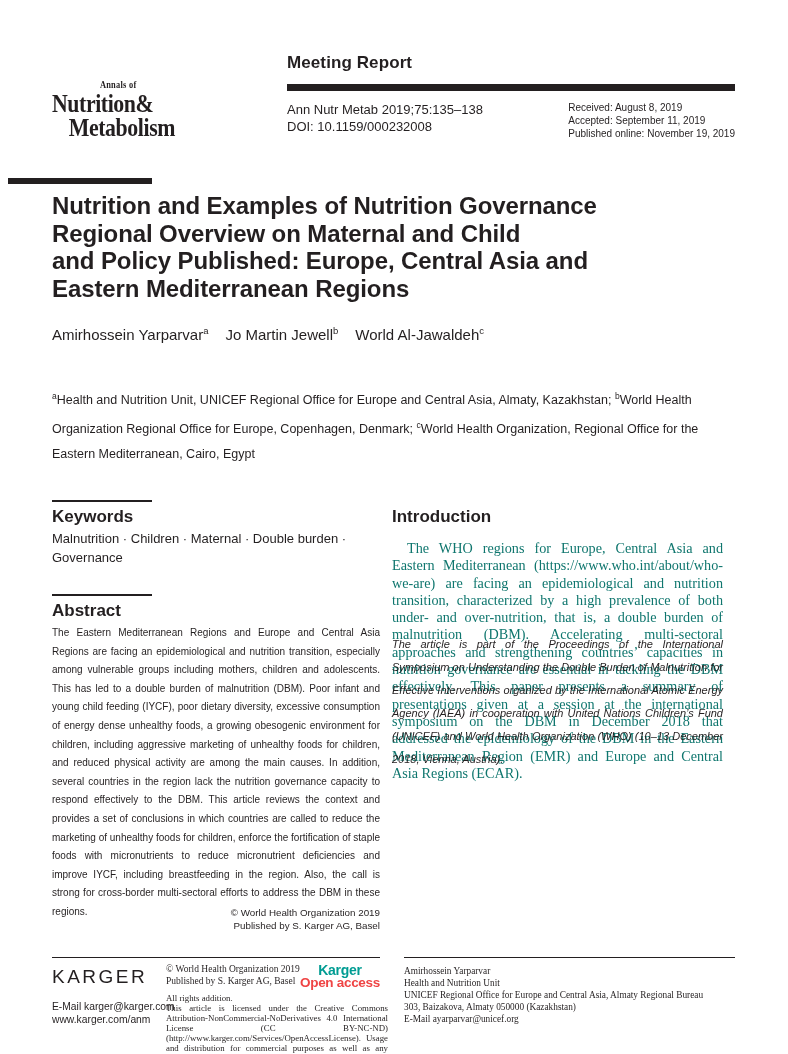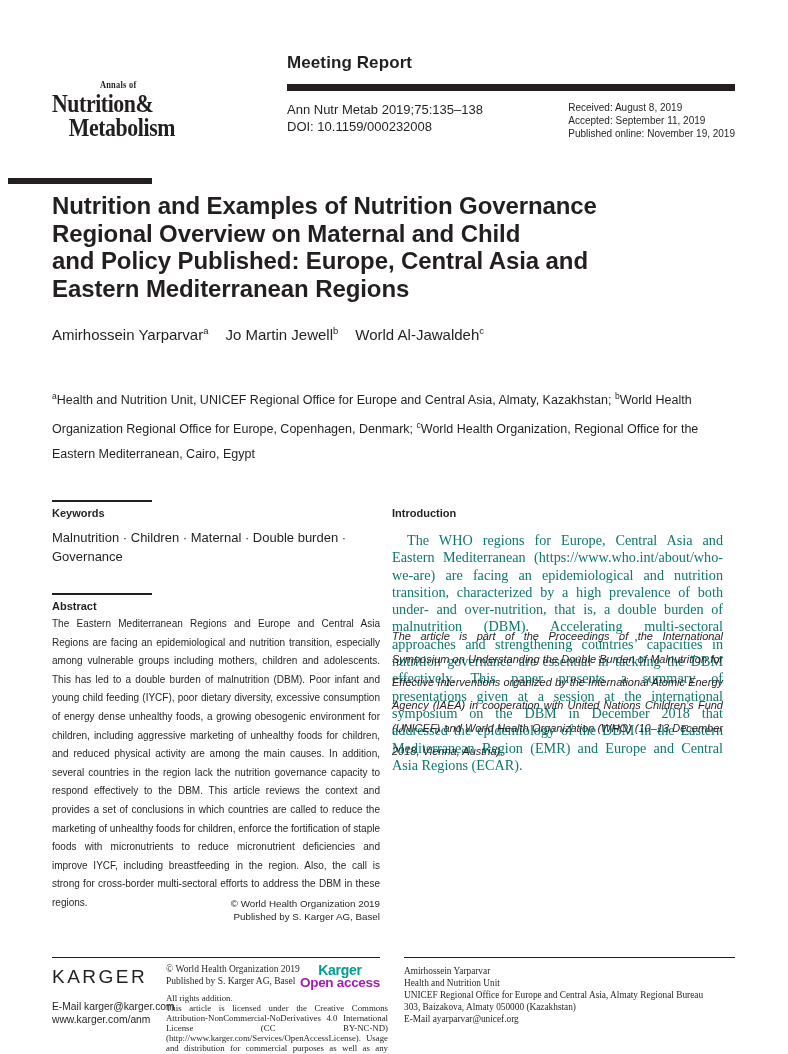--- a/index.html
+++ b/index.html
@@ -33,22 +33,22 @@
   .authors sup { font-size:9.5px; }
   .affiliations { position:absolute; left:52px; top:384px; width:670px;
     font-size:12.5px; line-height:25px; }
   .affiliations sup { font-size:8.5px; }
 
   
   .columns { position:absolute; left:52px; top:500px; width:683px; height:458px; }
   .col-left { position:absolute; left:0; top:0; width:328px; }
   .col-right { position:absolute; right:12px; top:2px; width:331px; }
   .rule { width:100px; height:2px; background:#231f20; }
-  .sec-head { font-size:11px; font-weight:bold; margin-top:5px; }
-  .keywords-text { font-size:13px; line-height:19px; margin-top:9px; }
+  .sec-head { font-size:17px; font-weight:bold; margin-top:5px; }
+  .keywords-text { font-size:13px; line-height:19px; margin-top:2px; }
   .rule2 { margin-top:27px; }
   .abstract-text { font-size:10px; line-height:18.6px; text-align:justify; margin-top:3px; }
   .abstract-copyright { text-align:right; font-size:9.8px; line-height:13px; margin-top:-16px; }
   .intro-text { font-family:"Liberation Serif", serif; font-size:14.2px; line-height:17.3px;
     text-align:justify; text-indent:15px; margin-top:13px; color:#0f766e; }
   .note { position:absolute; right:0; bottom:11px; width:331px;
     font-size:11px; line-height:23px; font-style:italic; text-align:justify; }
 
   
   .footer { position:absolute; left:52px; top:957px; width:683px; display:flex; }
@@ -148,21 +148,21 @@
           <div>© World Health Organization 2019</div>
           <div>Published by S. Karger AG, Basel</div>
         </div>
         <div class="f-license">
           <span>All rights addition.</span><br>
           <span>This article is licensed under the Creative Commons Attribution-NonCommercial-NoDerivatives 4.0 International License (CC BY-NC-ND) (http://www.karger.com/Services/OpenAccessLicense). Usage and distribution for commercial purposes as well as any distribution of modified material requires written permission.</span>
         </div>
       </div>
       <div class="oa-logo">
         <div class="oa-karger" style="color:#009C93;">Karger</div>
-        <div class="oa-open" style="color:#a21caf;">Open access</div>
+        <div class="oa-open" style="color:#ef4444;">Open access</div>
       </div>
     </div>
     <div class="f-right">
       <div class="correspondence">
         <div>Amirhossein Yarparvar</div>
         <div>Health and Nutrition Unit</div>
         <div>UNICEF Regional Office for Europe and Central Asia, Almaty Regional Bureau</div>
         <div>303, Baizakova, Almaty 050000 (Kazakhstan)</div>
         <div>E-Mail ayarparvar@unicef.org</div>
       </div>

